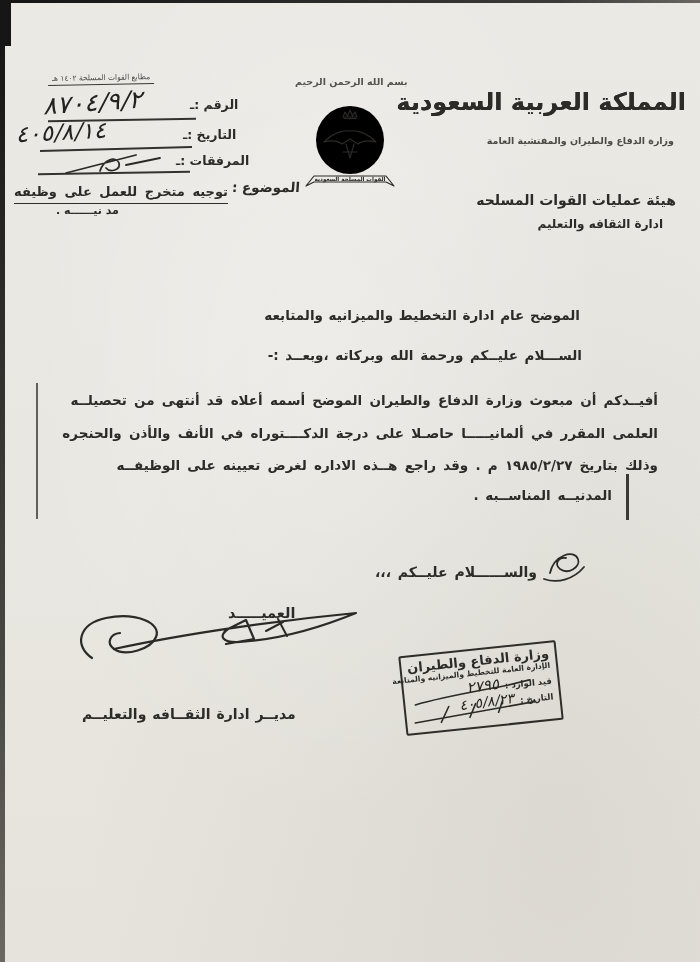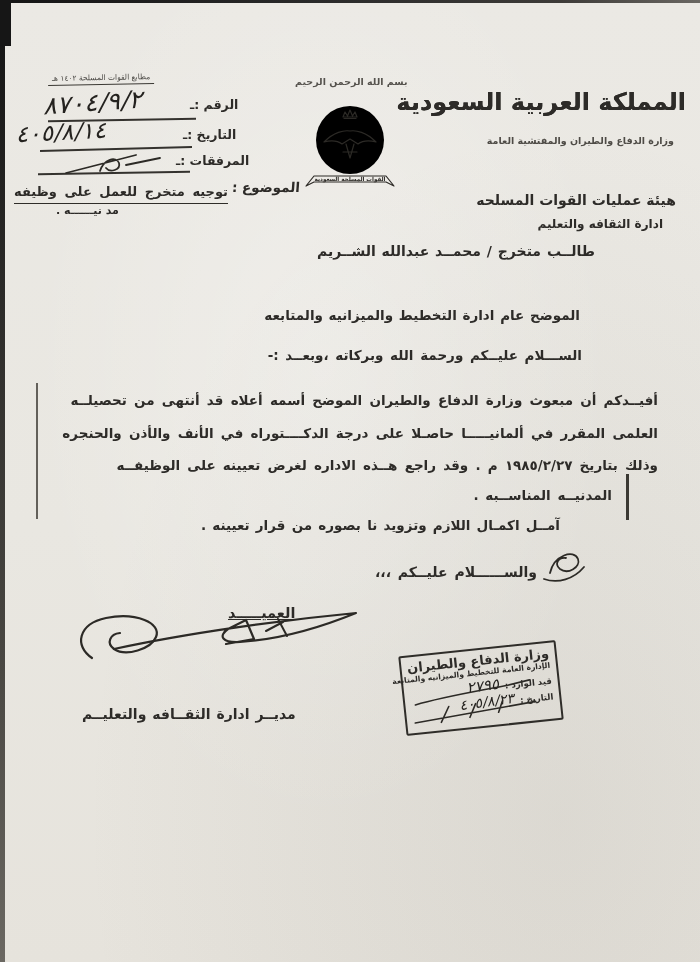--- a/index.html
+++ b/index.html
@@ -78,40 +78,38 @@
 
     <path d="M22,42 C32,32 42,30 48,31 C54,30 64,32 74,42 C66,40 60,41 56,44 L48,39 L40,44 C36,41 30,40 22,42 Z" stroke-width="1.2"></path>
     <circle cx="48" cy="35" r="3" stroke-width="1.1"></circle>
     <path d="M44,44 L48,58 L52,44 M41,52 h14" stroke-width="1.2"></path>
     <circle cx="48" cy="63" r="2.2" stroke-width="1"></circle>
 
     <path d="M12,76 L84,76 L92,86 L84,82 L12,82 L4,86 Z" stroke-width="1.2"></path>
     <text x="48" y="81" text-anchor="middle" font-size="5.6" font-weight="bold" fill="#2c2a26" stroke="none" font-family="DejaVu Sans, sans-serif" direction="rtl"><tspan>القوات المسلحة السعودية</tspan></text>
   </svg>
 
-  <div class="abs ar tw" style="right:105px;top:243px;font-size:14px;word-spacing:1px;">طالــب متخرج / محمــد عبدالله الشــريم</div>
 
   <div class="abs ar tw" style="right:120px;top:307px;font-size:13.5px;word-spacing:1px;">الموضح عام ادارة التخطيط والميزانيه والمتابعه</div>
 
   <div class="abs ar tw" style="right:118px;top:347px;font-size:13.5px;word-spacing:2px;">الســـلام عليــكم ورحمة الله وبركاته ،وبعــد :-</div>
 
   <div class="abs ar tw" style="right:42px;top:392px;font-size:13.5px;word-spacing:2.5px;">أفيــدكم أن مبعوث وزارة الدفاع والطيران الموضح أسمه أعلاه قد أنتهى من تحصيلــه</div>
   <div class="abs ar tw" style="right:42px;top:425px;font-size:13.5px;word-spacing:2.5px;">العلمى المقرر في ألمانيـــــا حاصـلا على درجة الدكــــتوراه في الأنف والأذن والحنجره</div>
   <div class="abs ar tw" style="right:42px;top:457px;font-size:13.5px;word-spacing:2.5px;">وذلك بتاريخ ١٩٨٥/٢/٢٧ م . وقد راجع هــذه الاداره لغرض تعيينه على الوظيفــه</div>
   <div class="abs ar tw" style="right:88px;top:487px;font-size:13.5px;word-spacing:2px;">المدنيــه المناســبه .</div>
 
-  <div class="abs ar tw" style="right:140px;top:517px;font-size:13.5px;word-spacing:1.5px;">آمــل اكمـال اللازم وتزويد نا بصوره من قرار تعيينه .</div>
 
   <svg class="abs" style="left:538px;top:543px;" width="54" height="42" viewBox="0 0 54 42">
     <path d="M12,30 C16,12 36,6 40,16 C43,24 30,32 22,26 C16,21 20,14 28,15 M6,36 C20,41 36,36 46,24" stroke-width="1.8"></path>
   </svg>
 
   <div class="abs ar tw" style="right:163px;top:564px;font-size:14px;word-spacing:2px;">والســــــلام عليــكم ،،،</div>
 
-  <div class="abs ar tw" style="left:228px;top:605px;font-size:14.5px;text-decoration:underline;">العميـــــد</div>
+  <div class="abs ar tw" style="left:228px;top:605px;font-size:14.5px;">العميـــــد</div>
 
   <svg class="abs" style="left:68px;top:608px;" width="296" height="68" viewBox="0 0 296 68">
     <path d="M24,50 C6,38 10,16 38,10 C68,4 94,15 88,29 C83,41 58,49 46,41 C38,35 42,26 52,25" stroke-width="2.2"></path>
     <path d="M46,41 C120,25 214,12 288,5 C244,23 202,32 172,34 C154,35 150,28 160,21 L178,12 L186,31 L158,36" stroke-width="2.2"></path>
     <path d="M198,23 l17,-9 m-5,-3 l9,17" stroke-width="2"></path>
   </svg>
 
   <div class="abs ar tw" style="left:82px;top:706px;font-size:14px;word-spacing:1px;">مديــر ادارة الثقــافه والتعليــم</div>
 
   <div class="abs stamp-box" style="left:402px;top:648px;width:158px;height:80px;">

